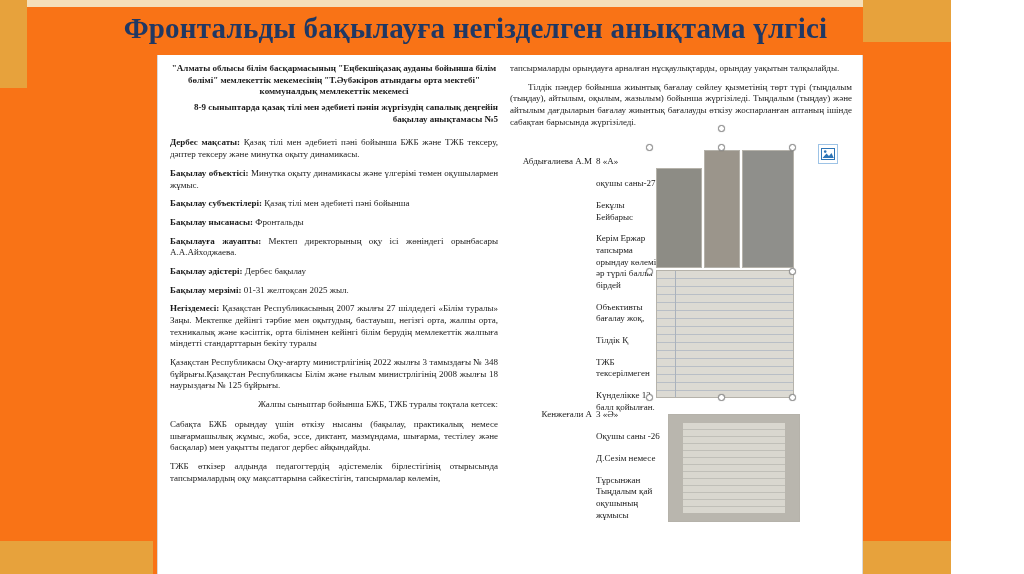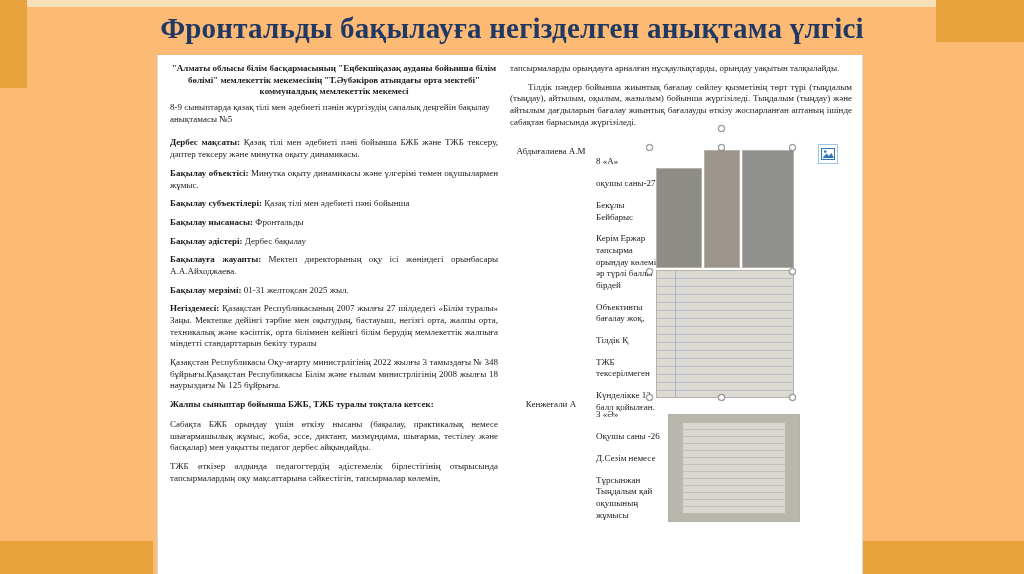--- a/index.html
+++ b/index.html
@@ -1,19 +1,19 @@
 <!DOCTYPE html>
 <html><head>
 <meta charset="utf-8">
 <style>
   * { margin:0; padding:0; box-sizing:border-box; }
   html,body { width:1024px; height:574px; }
   body { font-family:"Liberation Serif", serif; background:#ffffff; }
 
-  .slide { position:relative; width:1024px; height:574px; background:#fdba74; overflow:hidden; }
+  .slide { position:relative; width:951px; height:574px; background:#f97316; overflow:hidden; }
 
   
   .corner { position:absolute; background:#E7A23C; }
   .corner-tl { left:0; top:0; width:27px; height:88px; }
   .strip-top { position:absolute; left:27px; top:0; width:910px; height:7px; background:#F5DFB9; }
   .corner-tr { right:0; top:0; width:88px; height:42px; }
   .corner-bl { left:0; bottom:0; width:153px; height:33px; }
   .corner-br { right:0; bottom:0; width:166px; height:33px; }
 
   .slide-title {
@@ -25,32 +25,32 @@
   
   .doc {
     position:absolute; left:157px; top:55px; width:706px; height:519px;
     background:#ffffff; border-left:1px solid #d9d9d9; border-right:1px solid #d9d9d9;
     color:#1a1a1a;
   }
   .col-left  { position:absolute; left:12px;  top:8px; width:328px; font-size:9px; line-height:1.3; text-align:justify; }
   .col-right { position:absolute; left:352px; top:8px; width:342px; font-size:9px; line-height:1.3; text-align:justify; }
 
   .doc-header { font-weight:bold; text-align:center; margin-bottom:4px; }
-  .doc-subtitle { font-weight:normal; text-align:left; margin-bottom:12px; }
+  .doc-subtitle { font-weight:bold; text-align:right; margin-bottom:12px; }
   .field { margin-bottom:7px; }
   .field b { font-weight:bold; }
   .para { margin-bottom:7px; }
-  .para-center-bold { font-weight:bold; text-align:left; margin:1px 0 8px 0; }
+  .para-center-bold { font-weight:normal; text-align:right; margin:1px 0 8px 0; }
   .indent { text-indent:18px; }
 
   
   .entry { position:relative; }
   .entry-1 { margin-top:12px; height:253px; }
   .entry-2 { height:125px; }
-  .teacher { position:absolute; left:0; top:6px; width:82px; text-align:center; }
+  .teacher { position:absolute; left:0; top:16px; width:82px; text-align:right; }
   .notes   { position:absolute; left:86px; top:16px; width:66px; text-align:left; }
   .notes > div { margin-bottom:10px; }
   .grade { margin-bottom:10px; }
 
   
   .photo { position:absolute; border:1px solid #b5b2aa; }
   .photo-1 { left:656px; top:168px; width:46px;  height:100px; background:#8d8c85; }
   .photo-2 { left:704px; top:150px; width:36px;  height:118px; background:#9b958b; }
   .photo-3 { left:742px; top:150px; width:52px;  height:118px; background:#8f8f8b; }
   .photo-4 { left:656px; top:270px; width:138px; height:128px; background:#dcdad3;
@@ -84,22 +84,22 @@
   <div class="doc">
 
     <div class="col-left">
       <p class="doc-header">"Алматы облысы білім басқармасының "Еңбекшіқазақ ауданы бойынша білім бөлімі" мемлекеттік мекемесінің "Т.Әубәкіров атындағы орта мектебі" коммуналдық мемлекеттік мекемесі</p>
       <p class="doc-subtitle">8-9 сыныптарда қазақ тілі мен әдебиеті  пәнін жүргізудің сапалық деңгейін бақылау  анықтамасы №5</p>
 
       <p class="field"><b>Дербес мақсаты:</b> <span>Қазақ тілі мен әдебиеті пәні бойынша БЖБ және ТЖБ тексеру, дәптер тексеру және минутка оқыту динамикасы.</span></p>
       <p class="field"><b>Бақылау объектісі:</b> <span>Минутка оқыту динамикасы және үлгерімі төмен оқушылармен жұмыс.</span></p>
       <p class="field"><b>Бақылау субъектілері:</b> <span>Қазақ тілі мен әдебиеті пәні бойынша</span></p>
       <p class="field"><b>Бақылау нысанасы:</b> <span>Фронтальды</span></p>
+      <p class="field"><b>Бақылауға жауапты:</b> <span>Мектеп директорының оқу ісі жөніндегі орынбасары А.А.Айходжаева.</span></p>
       <p class="field"><b>Бақылау әдістері:</b> <span>Дербес бақылау</span></p>
-      <p class="field"><b>Бақылауға жауапты:</b> <span>Мектеп директорының оқу ісі жөніндегі орынбасары А.А.Айходжаева.</span></p>
       <p class="field"><b>Бақылау мерзімі:</b> <span>01-31 желтоқсан 2025 жыл.</span></p>
       <p class="field"><b>Негіздемесі:</b> <span>Қазақстан Республикасының 2007 жылғы 27 шілдедегі «Білім туралы» Заңы. Мектепке дейінгі тәрбие мен оқытудың, бастауыш, негізгі орта, жалпы орта, техникалық және кәсіптік, орта білімнен кейінгі білім берудің мемлекеттік жалпыға міндетті стандарттарын бекіту туралы</span></p>
 
       <p class="para">Қазақстан Республикасы Оқу-ағарту министрлігінің 2022 жылғы 3 тамыздағы № 348 бұйрығы.Қазақстан Республикасы Білім және ғылым министрлігінің 2008 жылғы 18 наурыздағы № 125 бұйрығы.</p>
       <p class="para-center-bold">Жалпы сыныптар бойынша БЖБ, ТЖБ туралы тоқтала кетсек:</p>
       <p class="para">Сабақта БЖБ орындау үшін өткізу нысаны (бақылау, практикалық немесе шығармашылық жұмыс, жоба, эссе, диктант, мазмұндама, шығарма, тестілеу және басқалар) мен уақытты педагог дербес айқындайды.</p>
       <p class="para">ТЖБ өткізер алдында педагогтердің әдістемелік бірлестігінің отырысында тапсырмалардың оқу мақсаттарына сәйкестігін, тапсырмалар көлемін,</p>
     </div>
 
     <div class="col-right">

